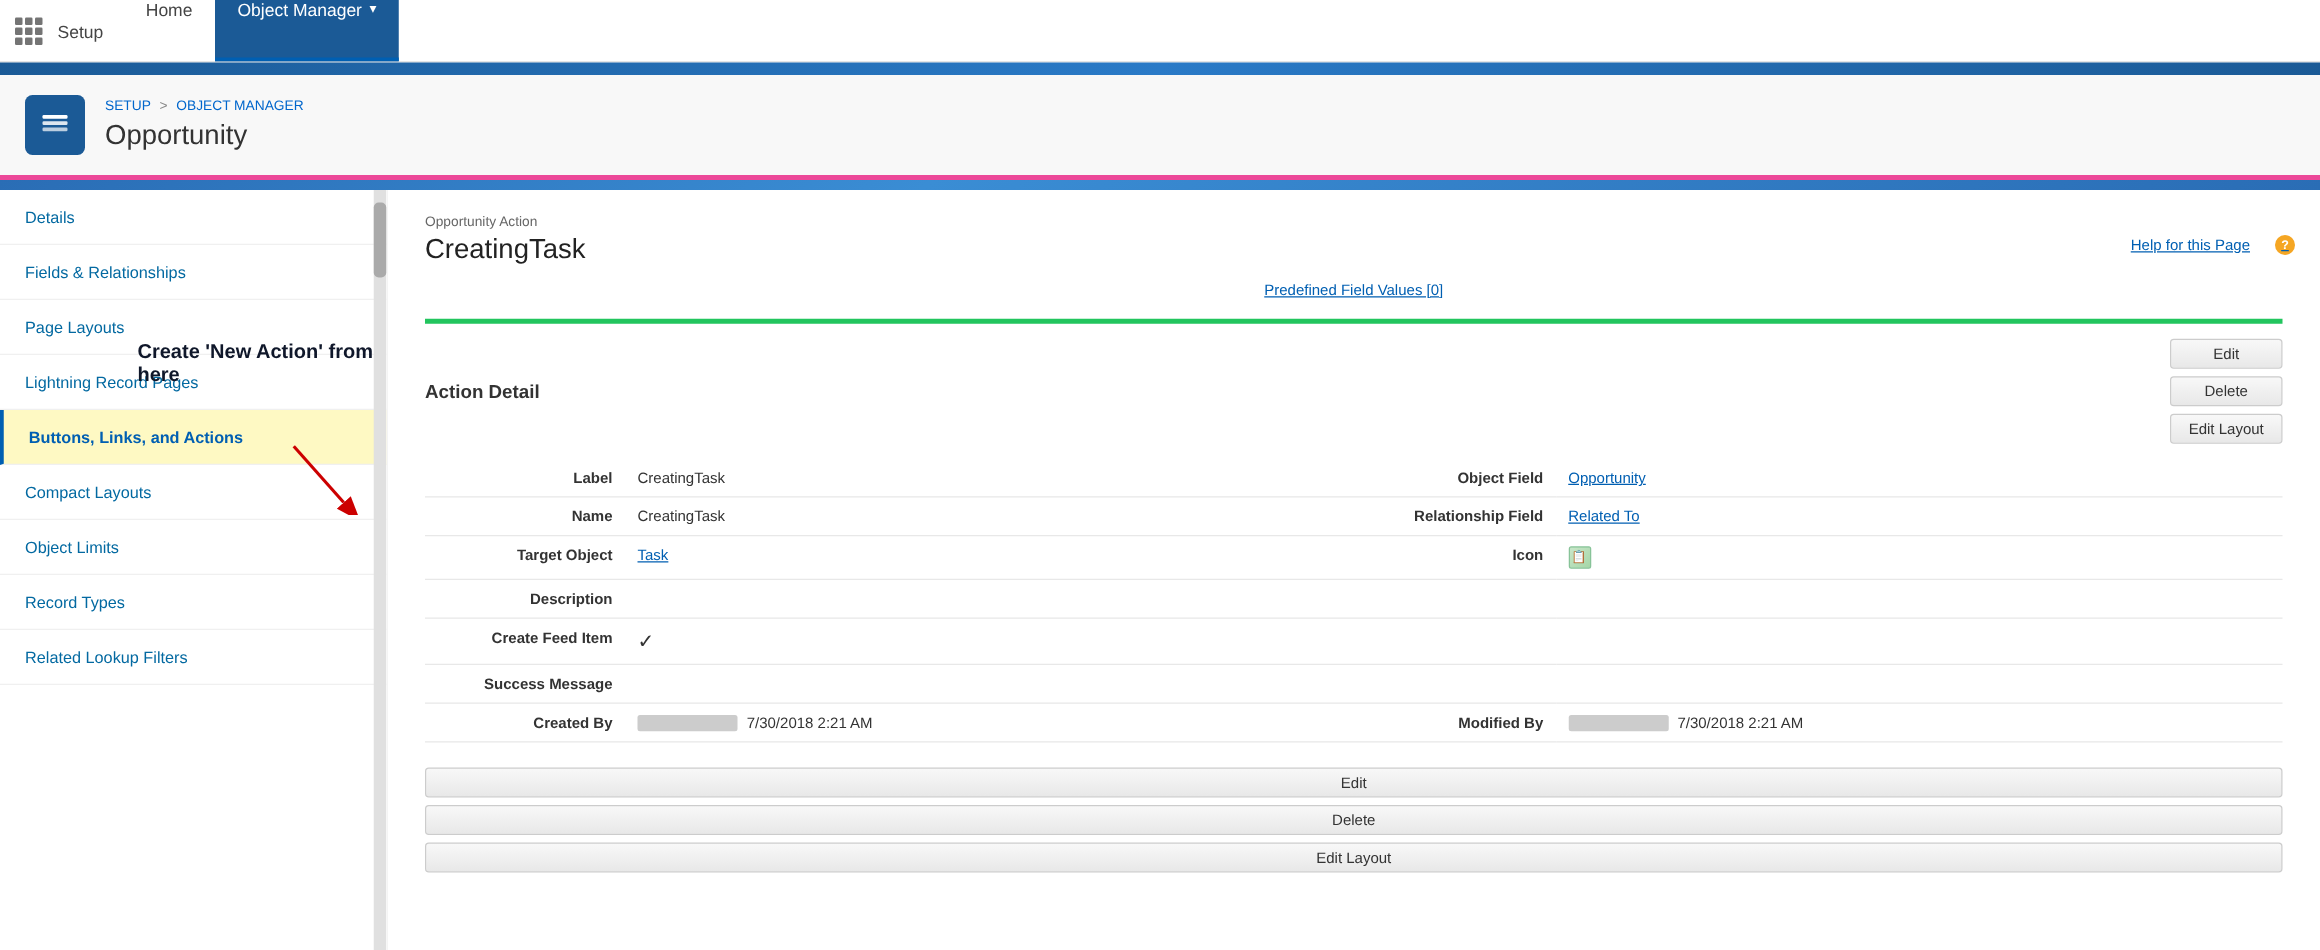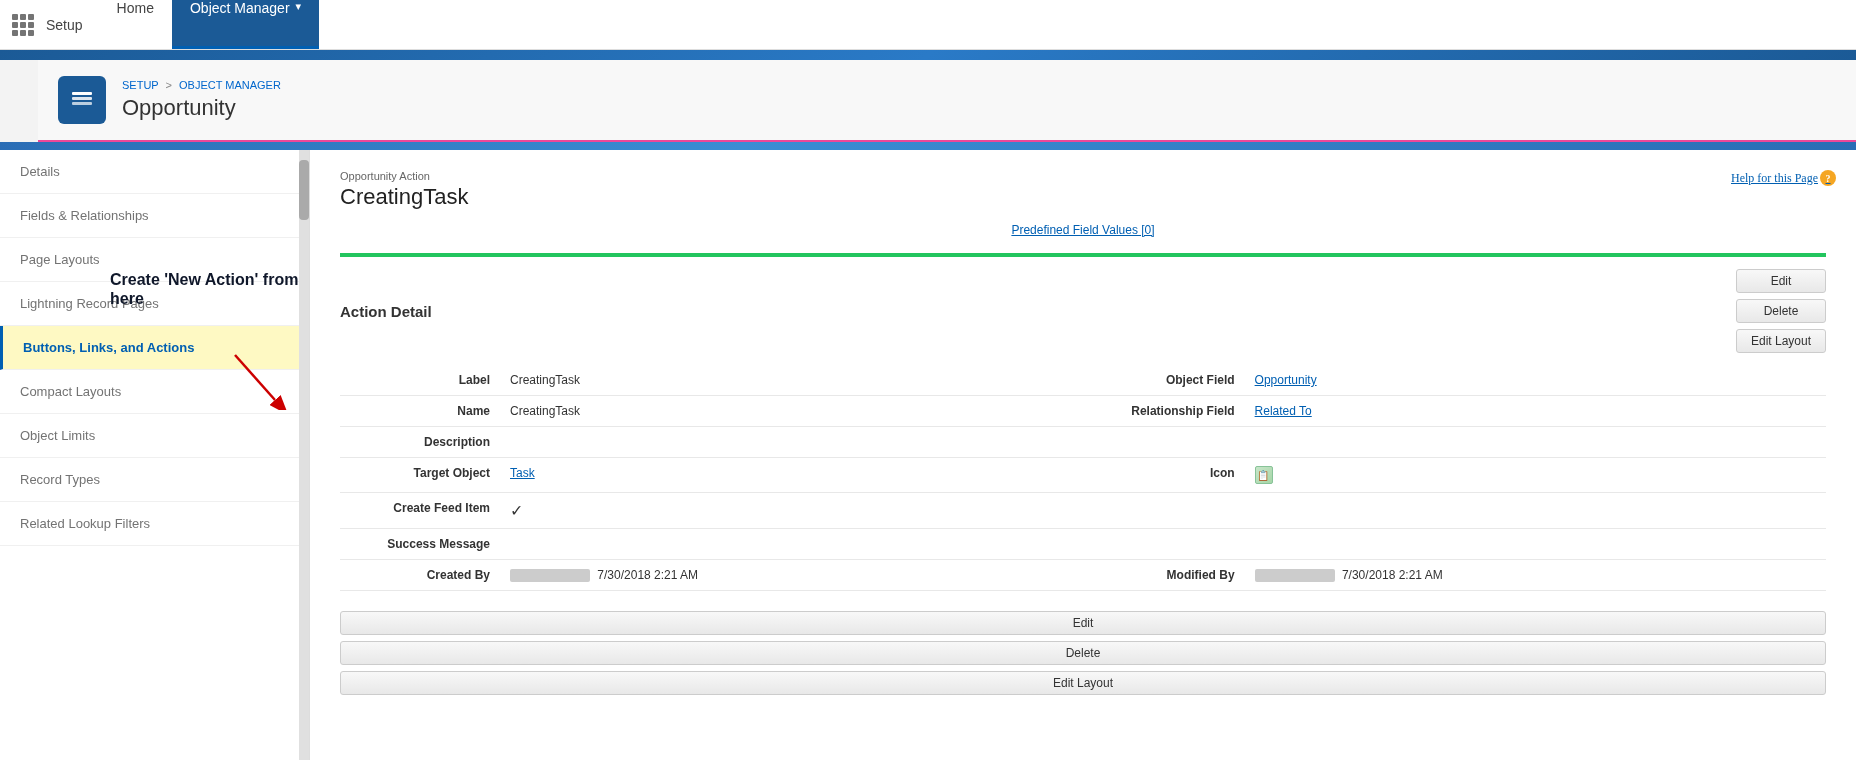--- a/index.html
+++ b/index.html
@@ -57,25 +57,24 @@
     
     .wave-banner {
       height: 10px;
       background: linear-gradient(135deg, #1b5a96 0%, #2a7ac7 50%, #1b5a96 100%);
     }
 
     
     .page-header {
       background: #f8f8f8;
       padding: 16px 20px;
-      border-bottom: 2px solid #ec4899;
+      border-bottom: 4px solid #ec4899;
       display: flex;
       align-items: center;
       gap: 16px;
-      margin-left: 38px;
     }
     .header-icon {
       width: 48px;
       height: 48px;
       background: #1b5a96;
       border-radius: 6px;
       display: flex;
       align-items: center;
       justify-content: center;
     }
@@ -117,21 +116,21 @@
     .sidebar-scroll-thumb {
       width: 10px;
       height: 60px;
       background: #aaa;
       border-radius: 4px;
       margin-top: 10px;
     }
     .sidebar-item {
       padding: 14px 20px;
       font-size: 13px;
-      color: #737373;
+      color: #0369a1;
       cursor: pointer;
       border-bottom: 1px solid #f0f0f0;
     }
     .sidebar-item.active {
       background: #fef9c3;
       color: #005fb2;
       font-weight: 600;
       border-left: 3px solid #005fb2;
     }
 
@@ -251,30 +250,29 @@
       display: inline-block;
       vertical-align: middle;
       font-size: 10px;
       text-align: center;
       line-height: 18px;
     }
 
     
     .help-link {
       position: absolute;
-      top: 20px;
+      top: 36px;
       right: 20px;
       color: #005fb2;
       font-size: 12px;
       text-decoration: underline;
       cursor: pointer;
       display: flex;
       align-items: center;
-      gap: 2px;
-      font-family: Liberation Serif, serif;
+      gap: 20px;
     }
     .help-circle {
       width: 16px;
       height: 16px;
       background: #f5a623;
       border-radius: 50%;
       color: #fff;
       font-size: 10px;
       font-weight: bold;
       display: flex;
@@ -444,38 +442,38 @@
         <tr>
           <td class="label-cell">Name</td>
           <td class="value-cell">CreatingTask</td>
           <td class="label-cell-right">Relationship Field</td>
           <td class="value-cell-right">
             <span class="link-val">Related To</span>
           </td>
         </tr>
 
         <tr>
+          <td class="label-cell">Target Object</td>
+          <td class="value-cell">
+            <span class="link-val">Task</span>
+          </td>
+          <td class="label-cell-right">Icon</td>
+          <td class="value-cell-right">
+            <span class="task-icon">📋</span>
+          </td>
+        </tr>
+
+        <tr>
           <td class="label-cell">Description</td>
           <td class="value-cell"></td>
           <td class="label-cell-right"></td>
           <td class="value-cell-right"></td>
         </tr>
 
         <tr>
-          <td class="label-cell">Target Object</td>
-          <td class="value-cell">
-            <span class="link-val">Task</span>
-          </td>
-          <td class="label-cell-right">Icon</td>
-          <td class="value-cell-right">
-            <span class="task-icon">📋</span>
-          </td>
-        </tr>
-
-        <tr>
           <td class="label-cell">Create Feed Item</td>
           <td class="value-cell">
             <span class="checkmark">✓</span>
           </td>
           <td class="label-cell-right"></td>
           <td class="value-cell-right"></td>
         </tr>
 
         <tr>
           <td class="label-cell">Success Message</td>

